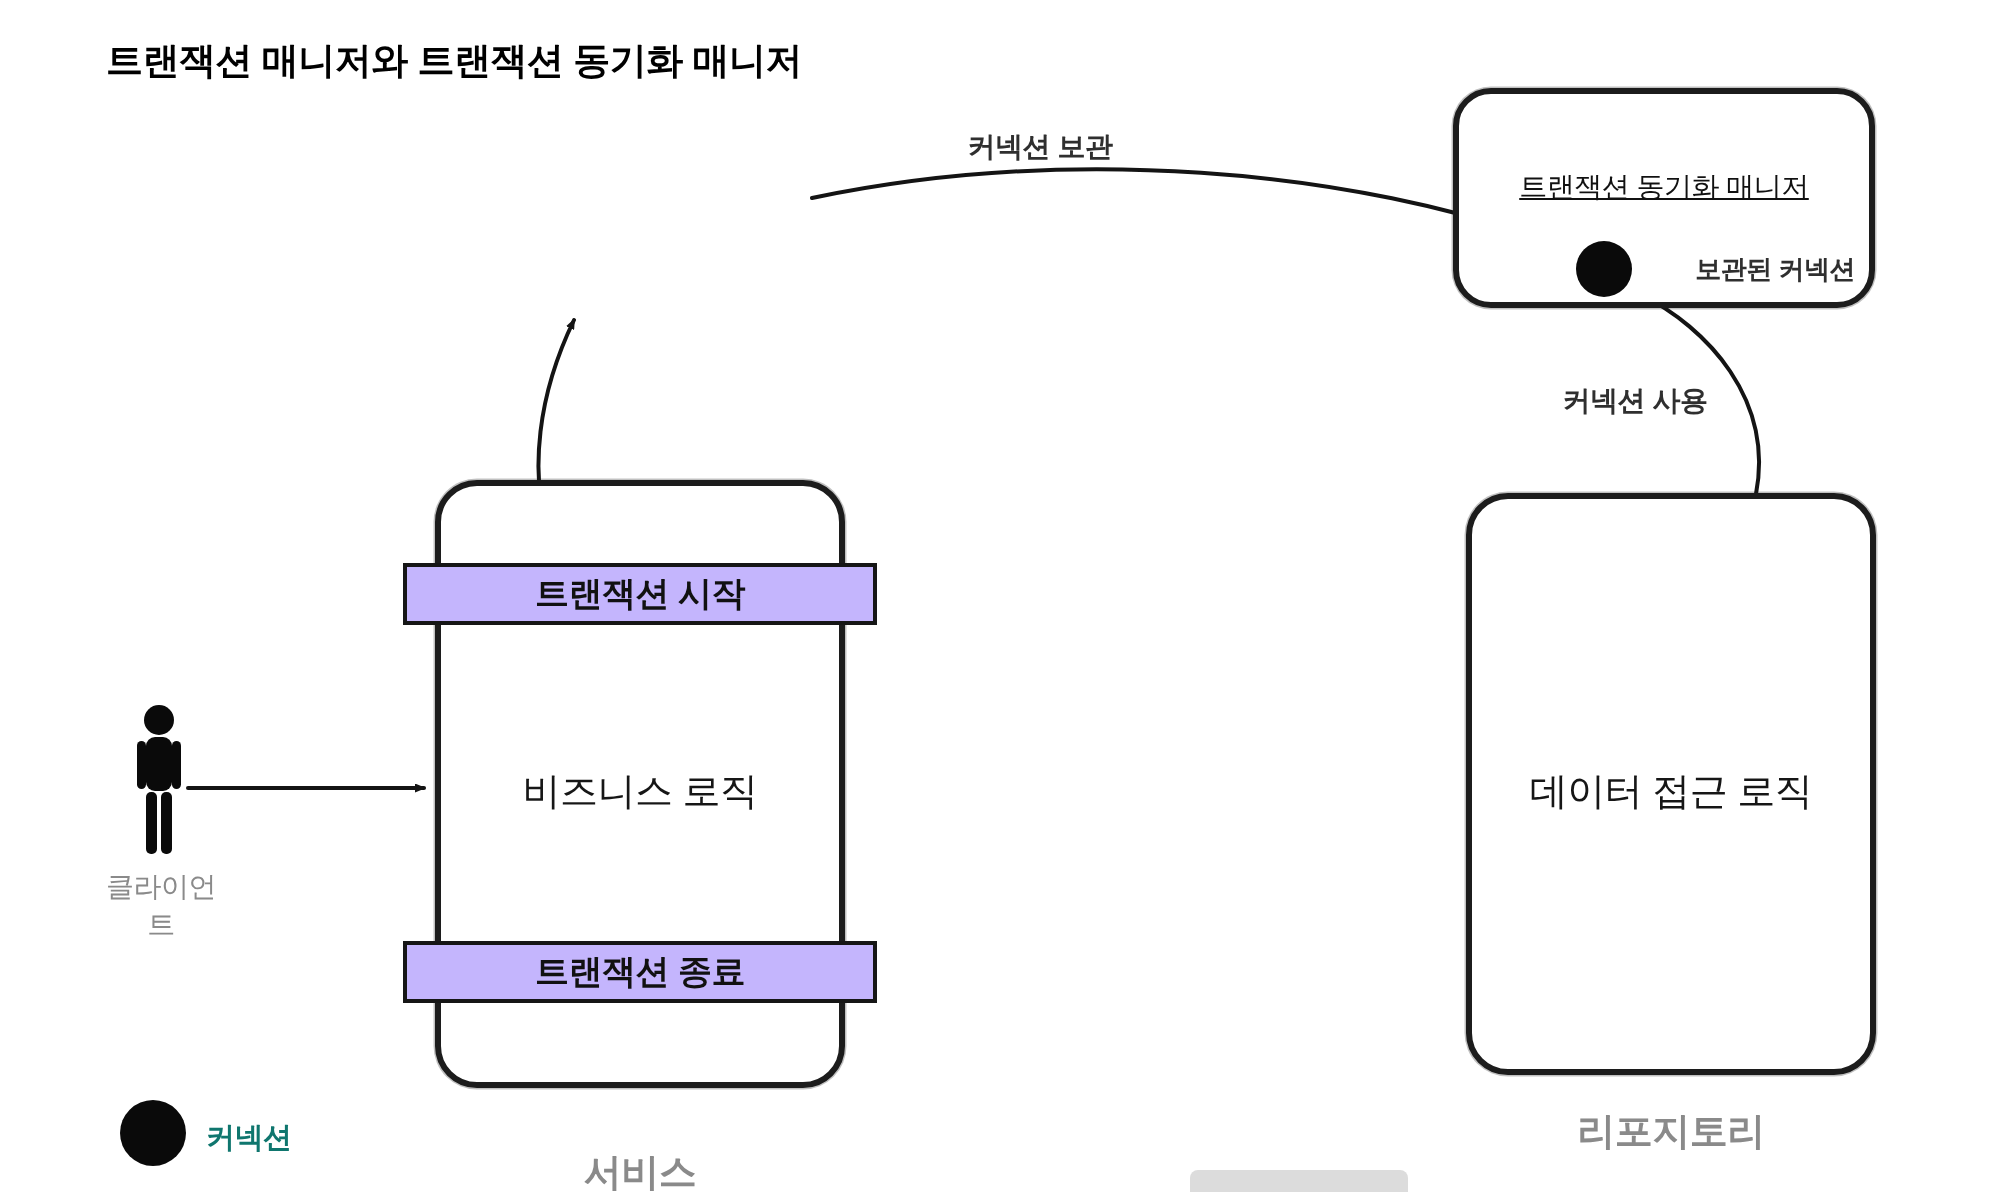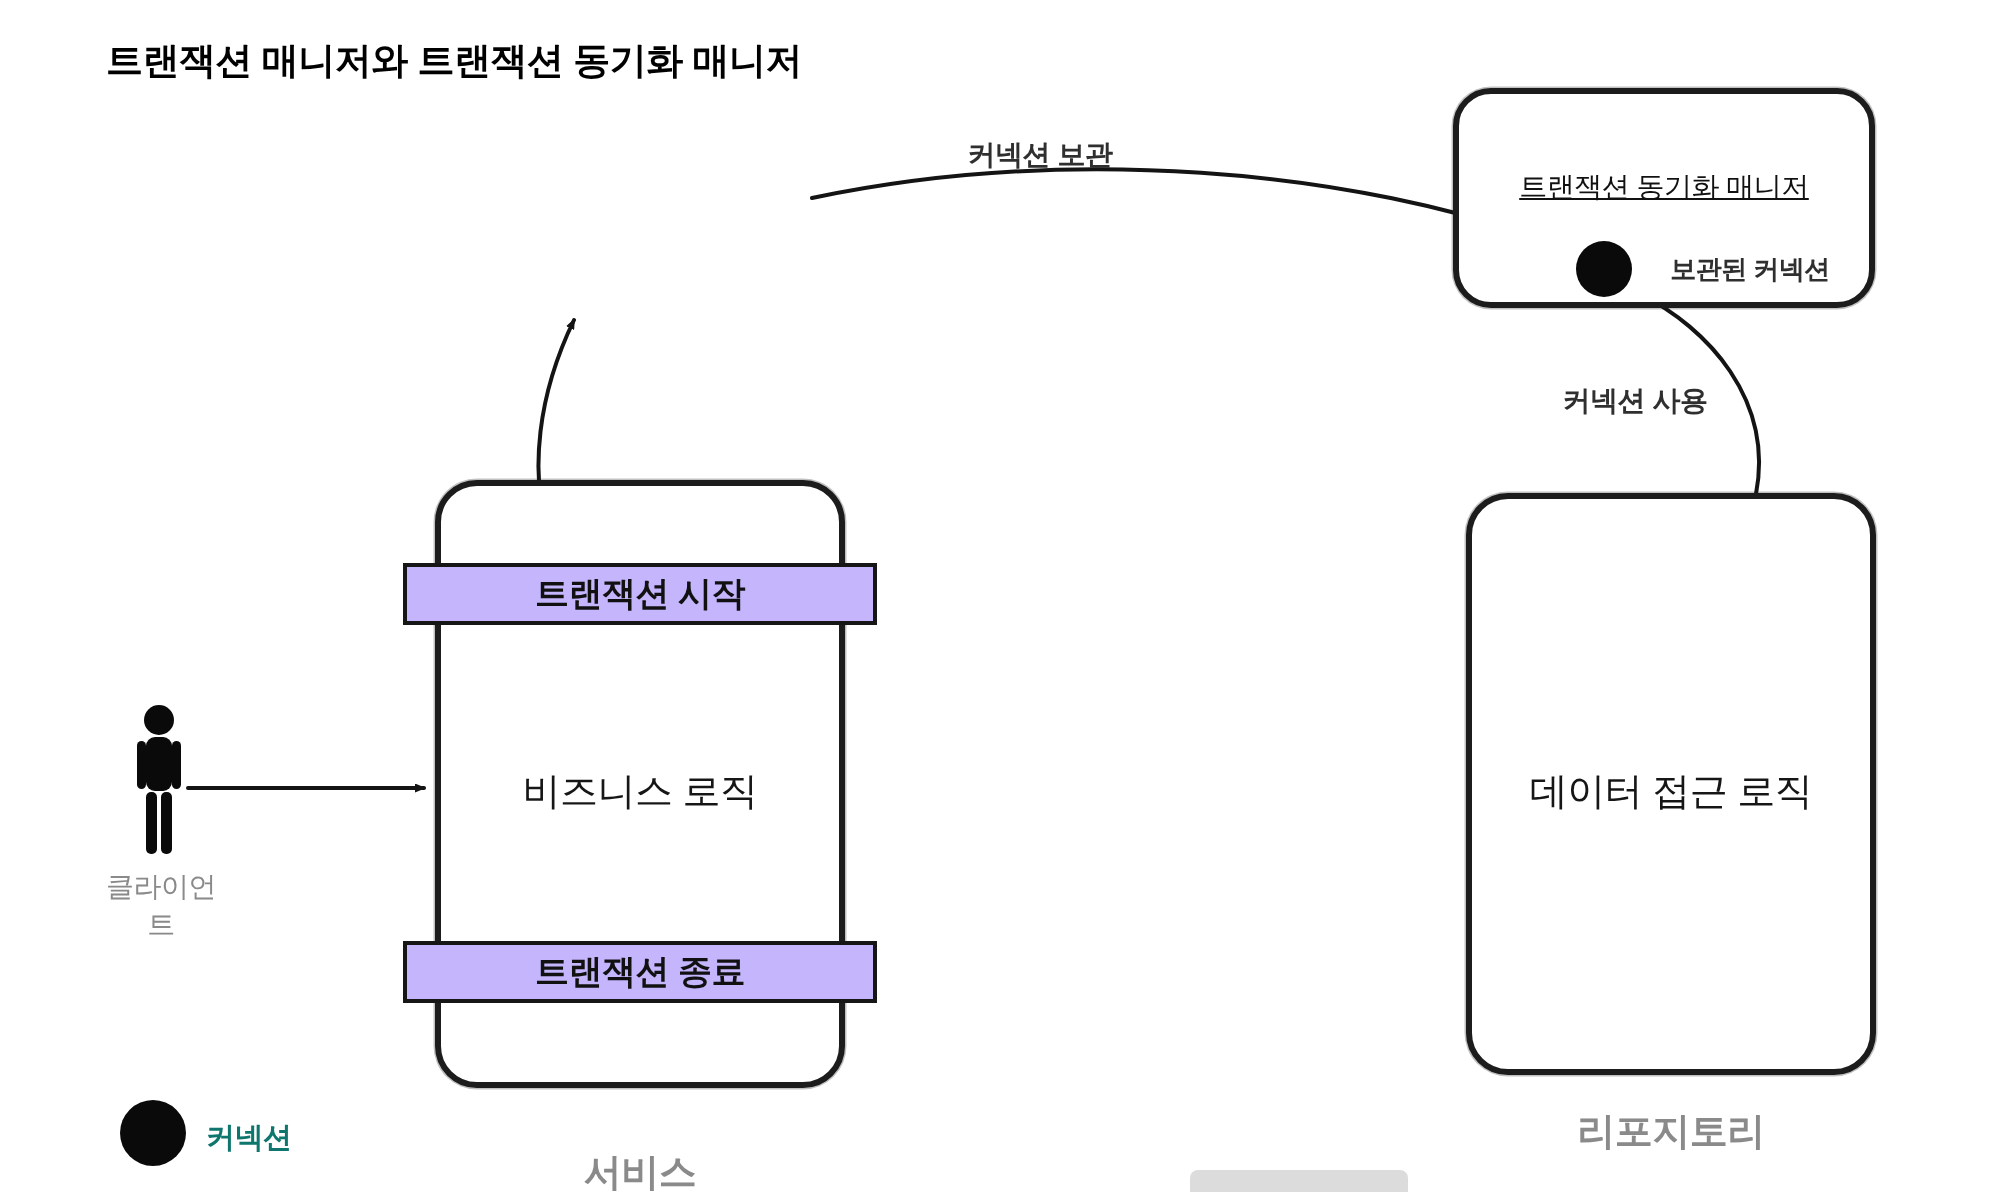--- a/index.html
+++ b/index.html
@@ -85,23 +85,23 @@
   .service-caption { left: 435px; top: 1106px; width: 410px; margin-top: 41px; }
   .repo-caption    { left: 1466px; top: 1106px; width: 410px; }
 
   .edge-label {
     text-align: center;
     font-size: 28px;
     font-weight: 700;
     color: #2f2f2f;
     letter-spacing: -0.5px;
   }
-  .store-edge-label { left: 940px;  top: 128px; width: 200px; margin-top: 8px; }
+  .store-edge-label { left: 940px;  top: 128px; width: 200px; }
   .use-edge-label   { left: 1545px; top: 382px; width: 180px; }
-  .stored-conn-label{ left: 1645px; top: 252px; width: 210px; text-align: center; font-size: 26px; }
+  .stored-conn-label{ left: 1645px; top: 252px; width: 210px; text-align: right; font-size: 26px; }
 
   .dot {
     background: #0a0a0a;
     border-radius: 50%;
   }
   .stored-dot { left: 1576px; top: 241px; width: 56px; height: 56px; }
   .legend-dot { left: 120px;  top: 1100px; width: 66px; height: 66px; }
 
   .legend-label {
     left: 206px; top: 1118px;

